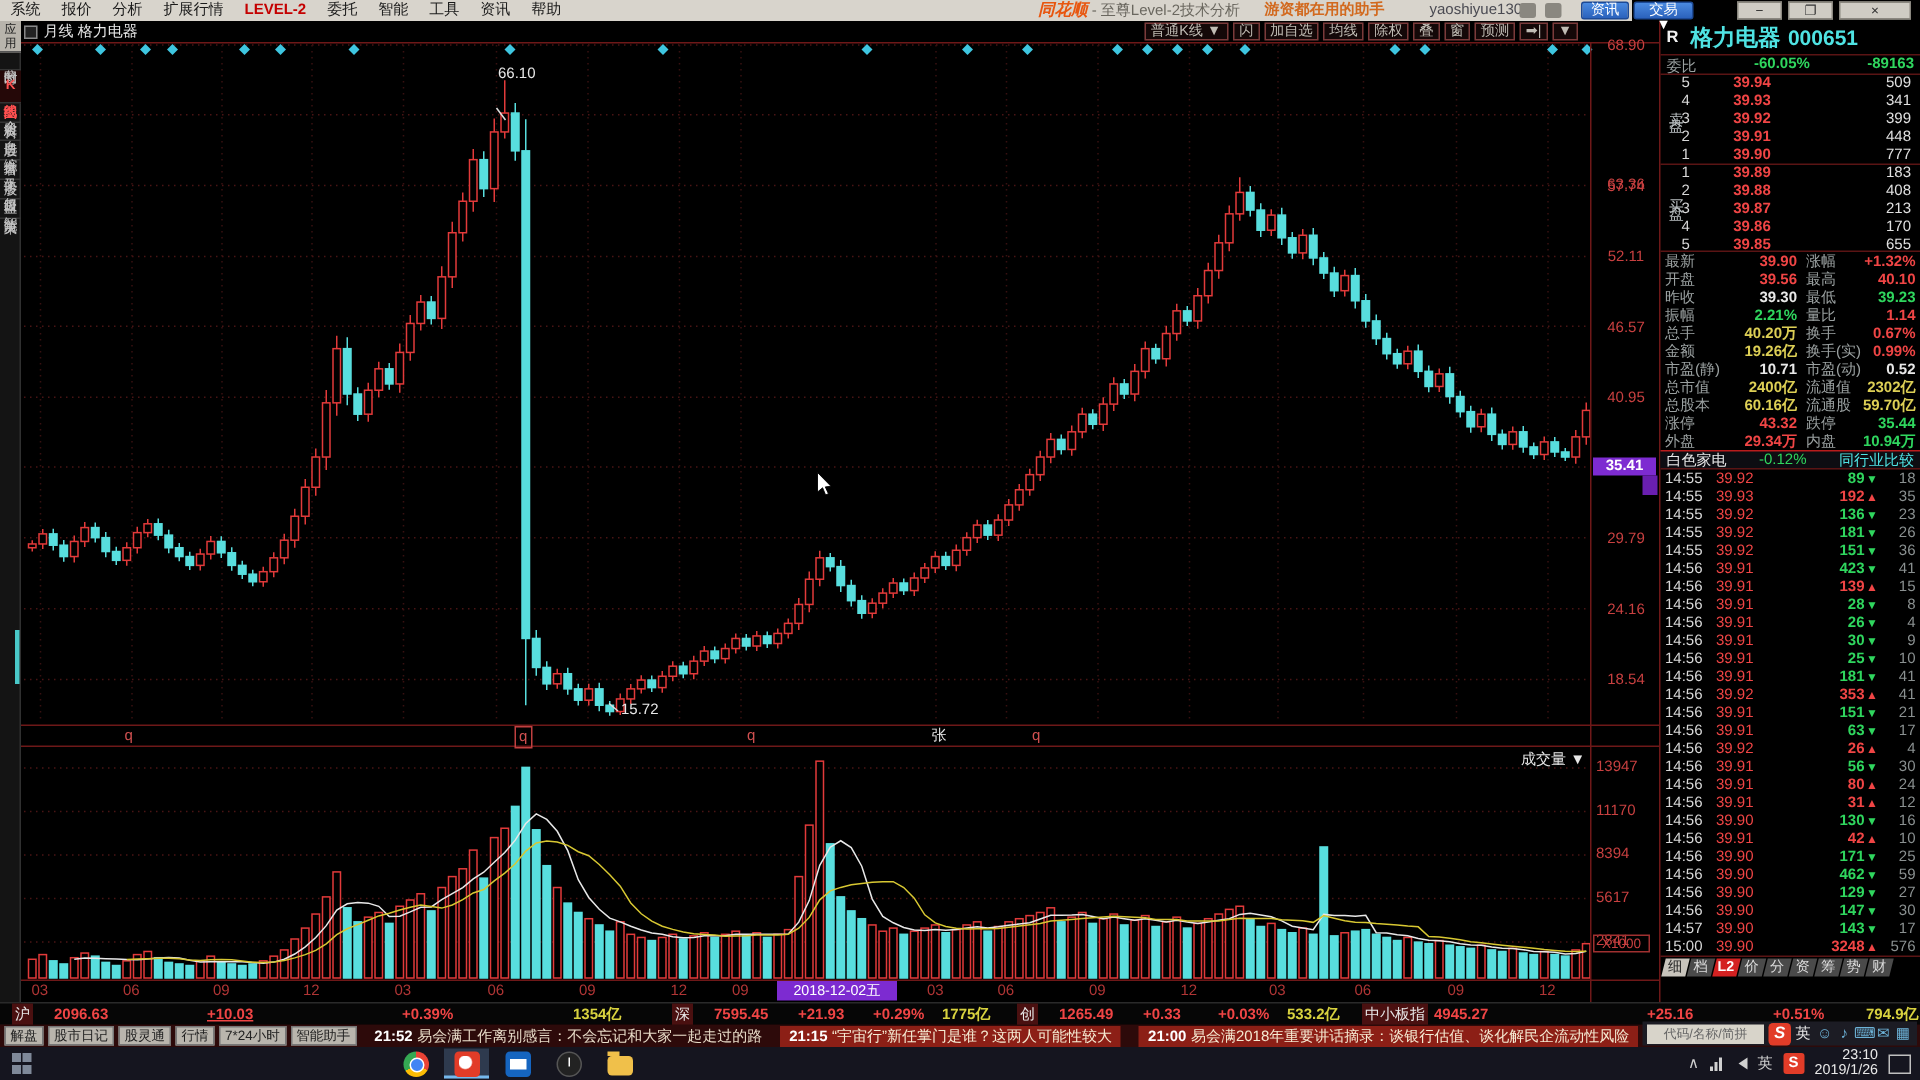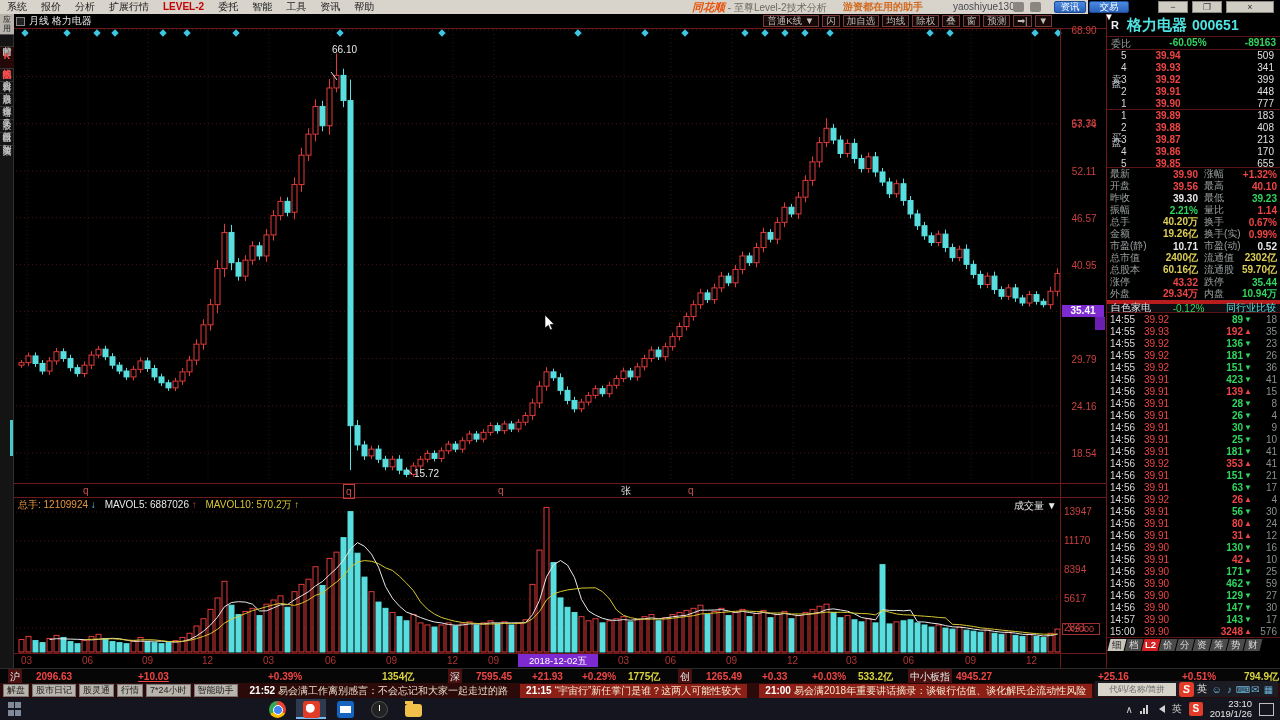--- a/index.html
+++ b/index.html
@@ -64,21 +64,21 @@
 .book-row .p{width:70px;text-align:center;color:#f04545;font-weight:bold}
 .book-row .v{flex:1;text-align:right;padding-right:6px;color:#e0e0e0}
 #book-sep{position:absolute;left:0;right:0;top:59px;border-top:1px solid #5a1414}
 #details{border-top:1px solid #5a1414}
 .det-row{height:12px;display:flex;align-items:center;padding:0 3px}
 .det-row .l{width:44px;color:#9aa0a0;white-space:nowrap}
 .det-row .v{width:44px;text-align:right;font-weight:bold;white-space:nowrap}
 .det-row .l2{width:44px;padding-left:6px;color:#9aa0a0;white-space:nowrap}
 .det-row .v2{flex:1;text-align:right;font-weight:bold;white-space:nowrap}
 .c-red{color:#f04545}.c-green{color:#2fd65e}.c-yellow{color:#ddcf55}.c-white{color:#e8e8e8}.c-cyan{color:#4fe3e3}
-#sector{height:13px;display:flex;justify-content:space-between;align-items:center;padding:0 4px;border-top:4px solid #b91c1c;border-bottom:1px solid #5a1414;background:#0d0d12}
+#sector{height:13px;display:flex;justify-content:space-between;align-items:center;padding:0 4px;border-top:1px solid #b91c1c;border-bottom:1px solid #5a1414;background:#0d0d12}
 #ticks{height:324px;overflow:hidden}
 .tick-row{height:12px;display:flex;align-items:center;padding:0 3px}
 .tick-row .t{width:34px;color:#d8d8d8}
 .tick-row .p{width:42px;color:#f04545}
 .tick-row .v{flex:1;text-align:right;font-weight:bold}
 .tick-row .a{width:10px;text-align:center;font-size:8px}
 .tick-row .n{width:24px;text-align:right;color:#8a9090}
 .sell{color:#2fd65e}.buy{color:#f04545}
 #l2tabs{height:14px;display:flex;align-items:center;gap:1px;padding-left:2px;border-top:1px solid #5a1414}
 .l2tab{min-width:16px;padding:0 2px;height:12px;line-height:12px;text-align:center;background:#4a4a4a;color:#ddd;transform:skewX(-14deg);font-size:9.5px}
@@ -732,31 +732,20 @@
   <div id="x1000" style="top: 609px;">X1000</div>
 
   <div id="qrow">
       <div class="qmark" style="left: 69px;">q</div>
       <div class="qmark boxed" style="left: 329px;">q</div>
       <div class="qmark" style="left: 484px;">q</div>
       <div class="qmark white" style="left: 607px;">张</div>
       <div class="qmark" style="left: 674px;">q</div>
     </div>
 
-  <div id="vol-header">
-    <span style="color:#e8963d">总手:</span>
-    <span style="color:#e8963d">12109924</span>
-    <span style="color:#58dede">↓</span>
-    <span style="color:#e8e8e8;margin-left:6px">MAVOL5:</span>
-    <span style="color:#e8e8e8">6887026</span>
-    <span style="color:#e23a3a">↑</span>
-    <span style="color:#d8c832;margin-left:6px">MAVOL10:</span>
-    <span style="color:#d8c832">570.2万</span>
-    <span style="color:#d8c832">↑</span>
-  </div>
   <div id="vol-pane-label">成交量 ▼</div>
 
   <div id="xlabels">
       <div class="xtick" style="left: 7px;">03</div>
       <div class="xtick" style="left: 68px;">06</div>
       <div class="xtick" style="left: 128px;">09</div>
       <div class="xtick" style="left: 188px;">12</div>
       <div class="xtick" style="left: 249px;">03</div>
       <div class="xtick" style="left: 311px;">06</div>
       <div class="xtick" style="left: 372px;">09</div>

